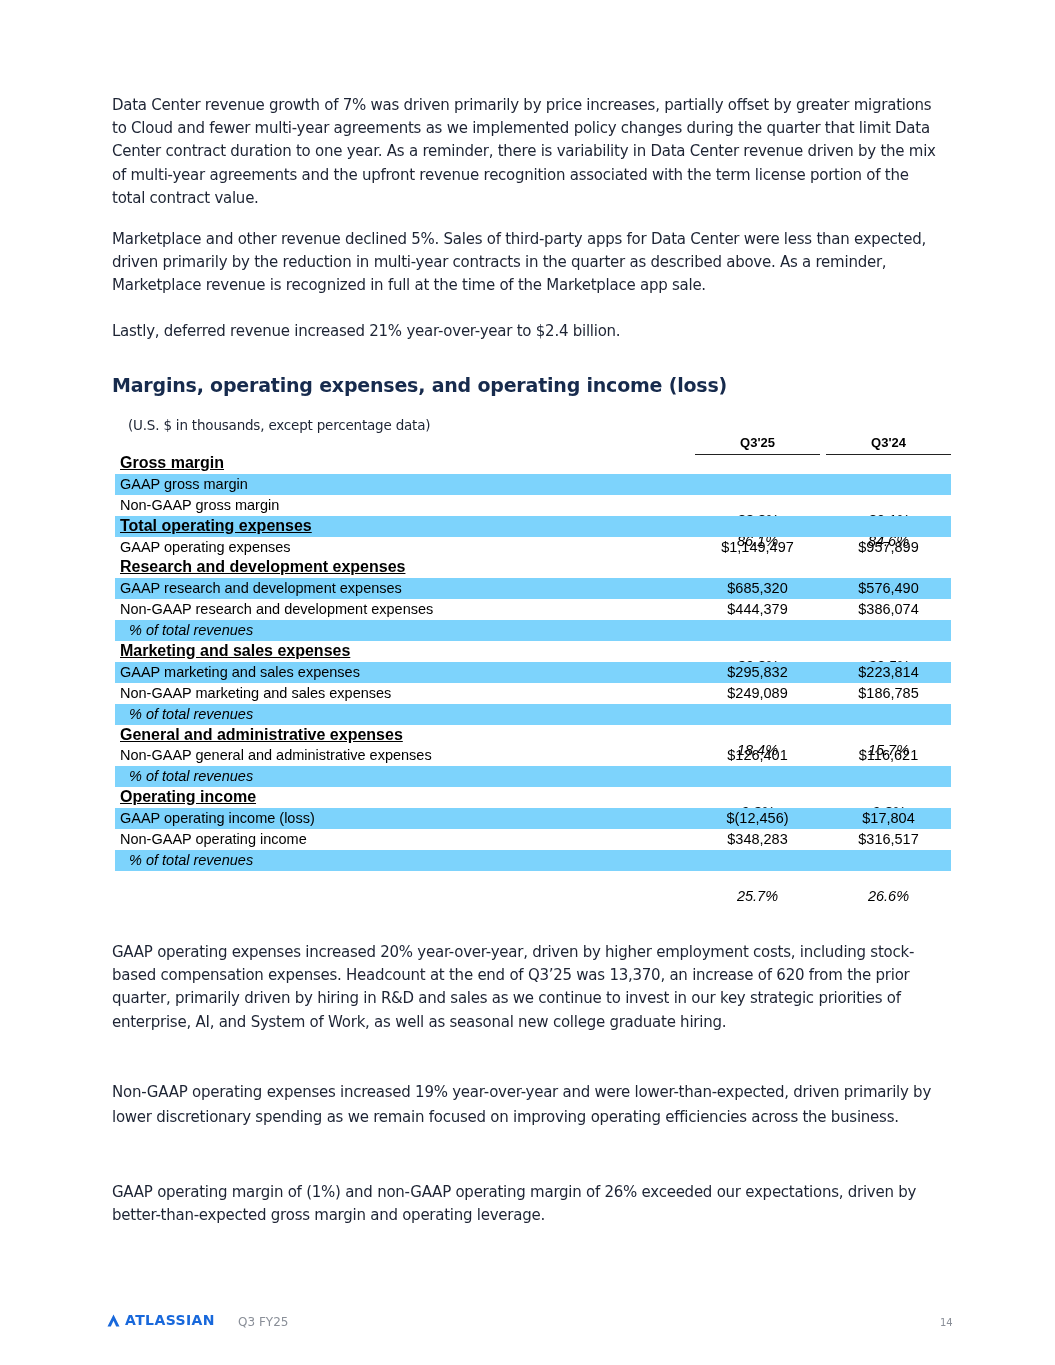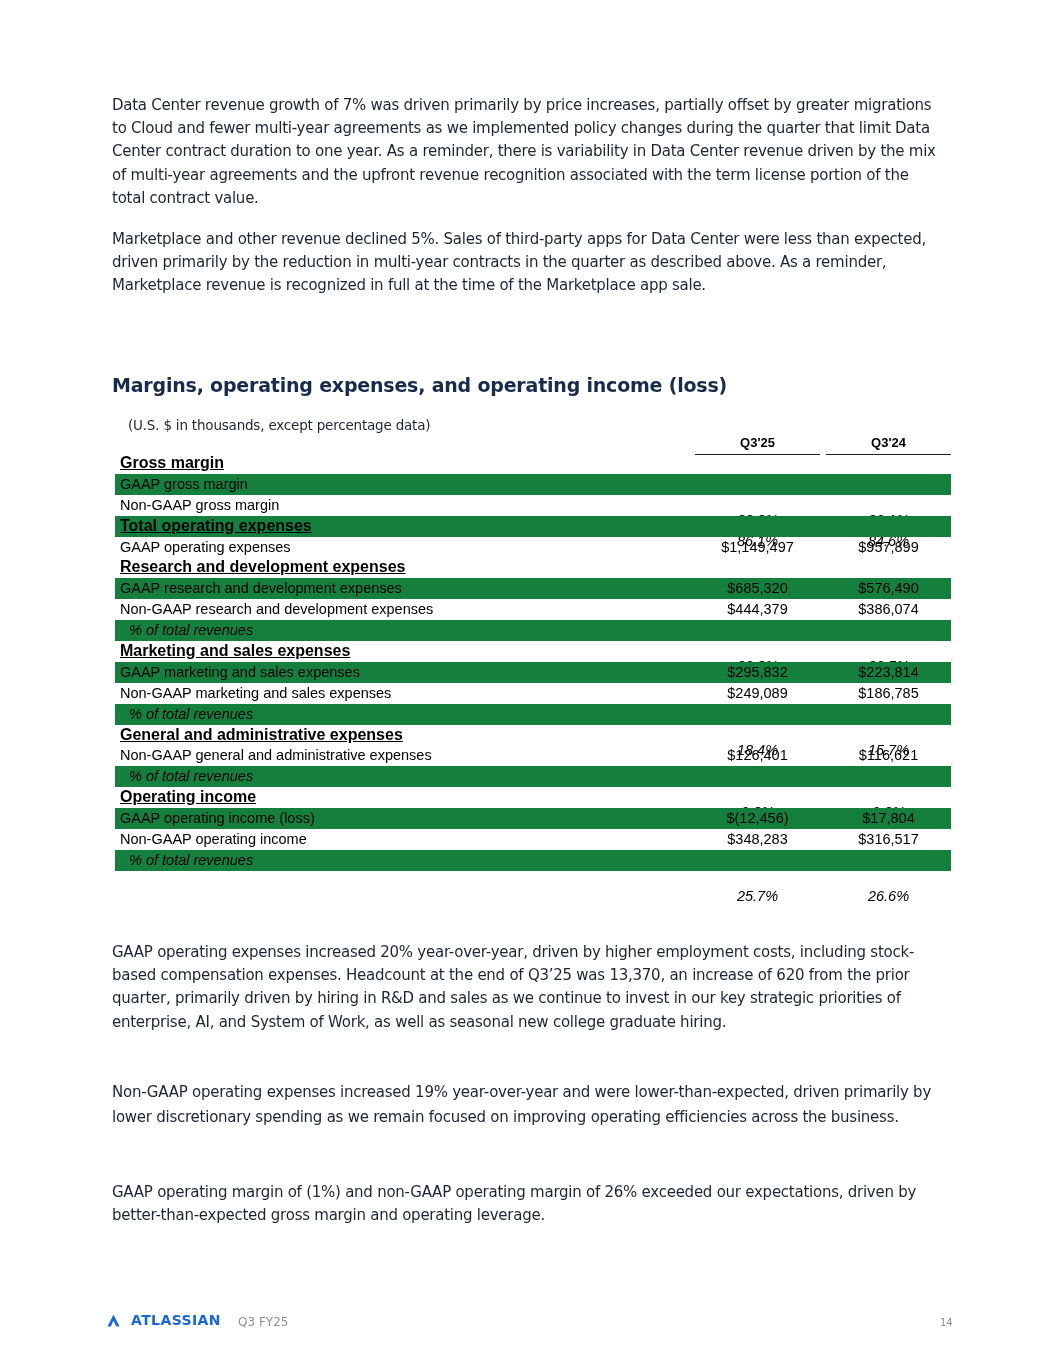--- a/index.html
+++ b/index.html
@@ -30,51 +30,52 @@
   .thead { position: relative; height: 21px; }
   .thead .col-h {
     position: absolute; top: 3px; font-weight: bold; font-size: 13px; text-align: center;
     border-bottom: 1.5px solid #222; padding-bottom: 4px;
   }
   .thead .c1 { left: 580px; width: 125px; }
   .thead .c2 { left: 711px; width: 125px; }
   .row {
     position: relative; height: 20.9px; line-height: 20.9px; white-space: nowrap;
   }
-  .row.band { background: #15803d; }
+  .row.band { background: #7dd3fc; }
   .row .label { position: absolute; left: 5px; }
   .row.header .label { font-weight: bold; text-decoration: underline; font-size: 16px; }
   .row.pct .label { font-style: italic; left: 14px; }
   .row .v1, .row .v2 { position: absolute; text-align: center; width: 125px; }
   .row .v1 { left: 580px; }
   .row .v2 { left: 711px; }
   .row.italicvals .v1, .row.italicvals .v2 { font-style: italic; margin-top: 36px; }
   .footer-logo {
     position: absolute; left: 107px; top: 1312px;
-    display: flex; align-items: center; gap: 11px;
+    display: flex; align-items: center; gap: 5px;
     font-family: "DejaVu Sans", sans-serif; font-weight: bold;
     font-size: 14px; color: #1868db; letter-spacing: 0.4px;
   }
   .footer-logo svg { display: block; }
   .footer-period {
     position: absolute; left: 238px; top: 1315px;
     font-size: 12px; color: #8a8f98;
   }
   .footer-page {
     position: absolute; left: 940px; top: 1317px;
     font-size: 10px; color: #8a8f98;
   }
 </style>
 </head>
 <body>
 
 <div class="page">
 
   <p class="para" style="top:94px;">Data Center revenue growth of 7% was driven primarily by price increases, partially offset by greater migrations to Cloud and fewer multi-year agreements as we implemented policy changes during the quarter that limit Data Center contract duration to one year. As a reminder, there is variability in Data Center revenue driven by the mix of multi-year agreements and the upfront revenue recognition associated with the term license portion of the total contract value.</p>
   <p class="para" style="top:228px;">Marketplace and other revenue declined 5%. Sales of third-party apps for Data Center were less than expected, driven primarily by the reduction in multi-year contracts in the quarter as described above. As a reminder, Marketplace revenue is recognized in full at the time of the Marketplace app sale.</p>
+  <p class="para" style="top:320px;">Lastly, deferred revenue increased 21% year-over-year to $2.4 billion.</p>
 
   <h2 class="section-title">Margins, operating expenses, and operating income (loss)</h2>
   <p class="section-sub">(U.S. $ in thousands, except percentage data)</p>
 
   <div class="fin-table">
     <div class="thead">
       <div class="col-h c1">Q3'25</div>
       <div class="col-h c2">Q3'24</div>
     </div>
     <div id="rows">

